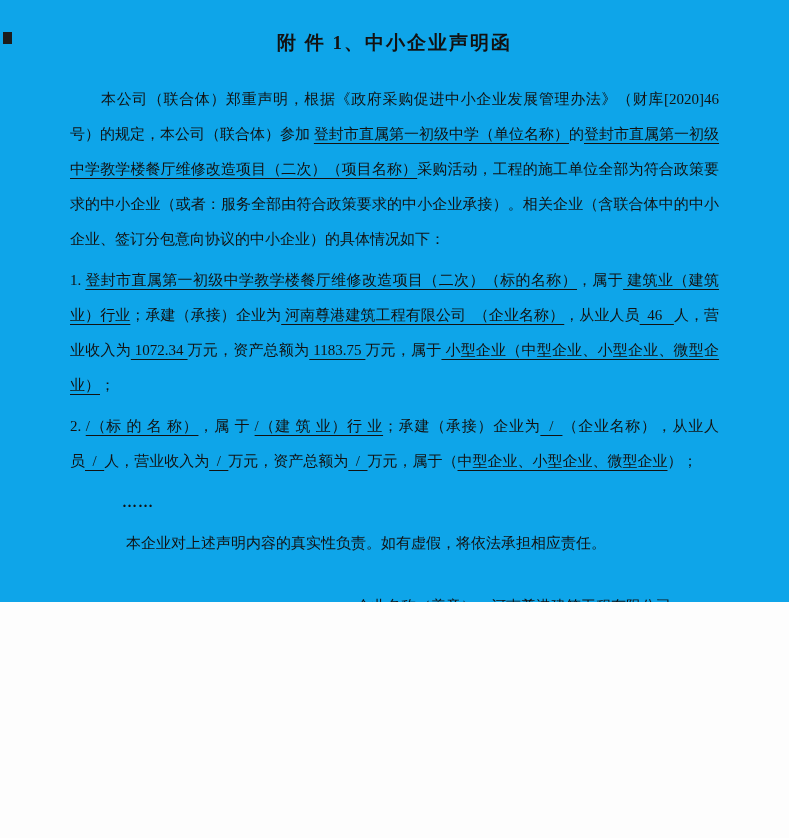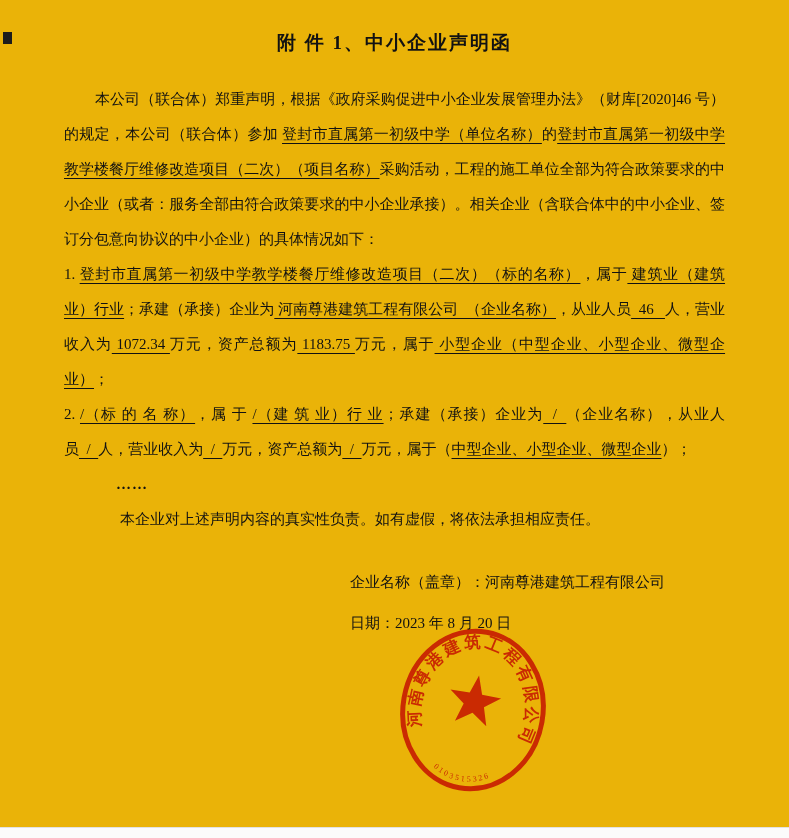--- a/index.html
+++ b/index.html
@@ -1,19 +1,19 @@
 <!DOCTYPE html>
 <html><head>
 <meta charset="utf-8">
 <style>
   html,body{margin:0;padding:0;background:#fdfdfd;}
   .page{
     position:relative;
-    width:789px;height:838px;
-    background:#eab308;
+    width:789px;height:602px;
+    background:#0ea5e9;
     overflow:hidden;
     font-family:"Liberation Serif","DejaVu Serif",serif;
     color:#121212;
     border-right:1px solid #ececec;
   }
   .page-edge{
     position:absolute;left:0;top:827px;width:789px;height:1px;
     background:#e2e2e2;
   }
   .below-edge{
@@ -31,21 +31,21 @@
     text-align:justify;
   }
   .title{
     padding-top:28px;
     text-align:center;
     font-size:19px;
     font-weight:bold;
     letter-spacing:2px;
     line-height:30px;
   }
-  p{margin:0;}
+  p{margin:6px;}
   .p1{margin-top:24px;text-indent:31px;}
   .item{margin-top:0;}
   .ellip{padding-left:52px;font-weight:bold;letter-spacing:1px;}
   .above{margin-top:40px;text-indent:52px;}
   .resp{text-indent:56px;}
   .sign{padding-left:286px;text-align:left;}
   .sign-company{margin-top:28px;}
   .sign-date{margin-top:6px;}
   .ul{text-decoration:underline;text-underline-offset:4px;}
   .seal{

